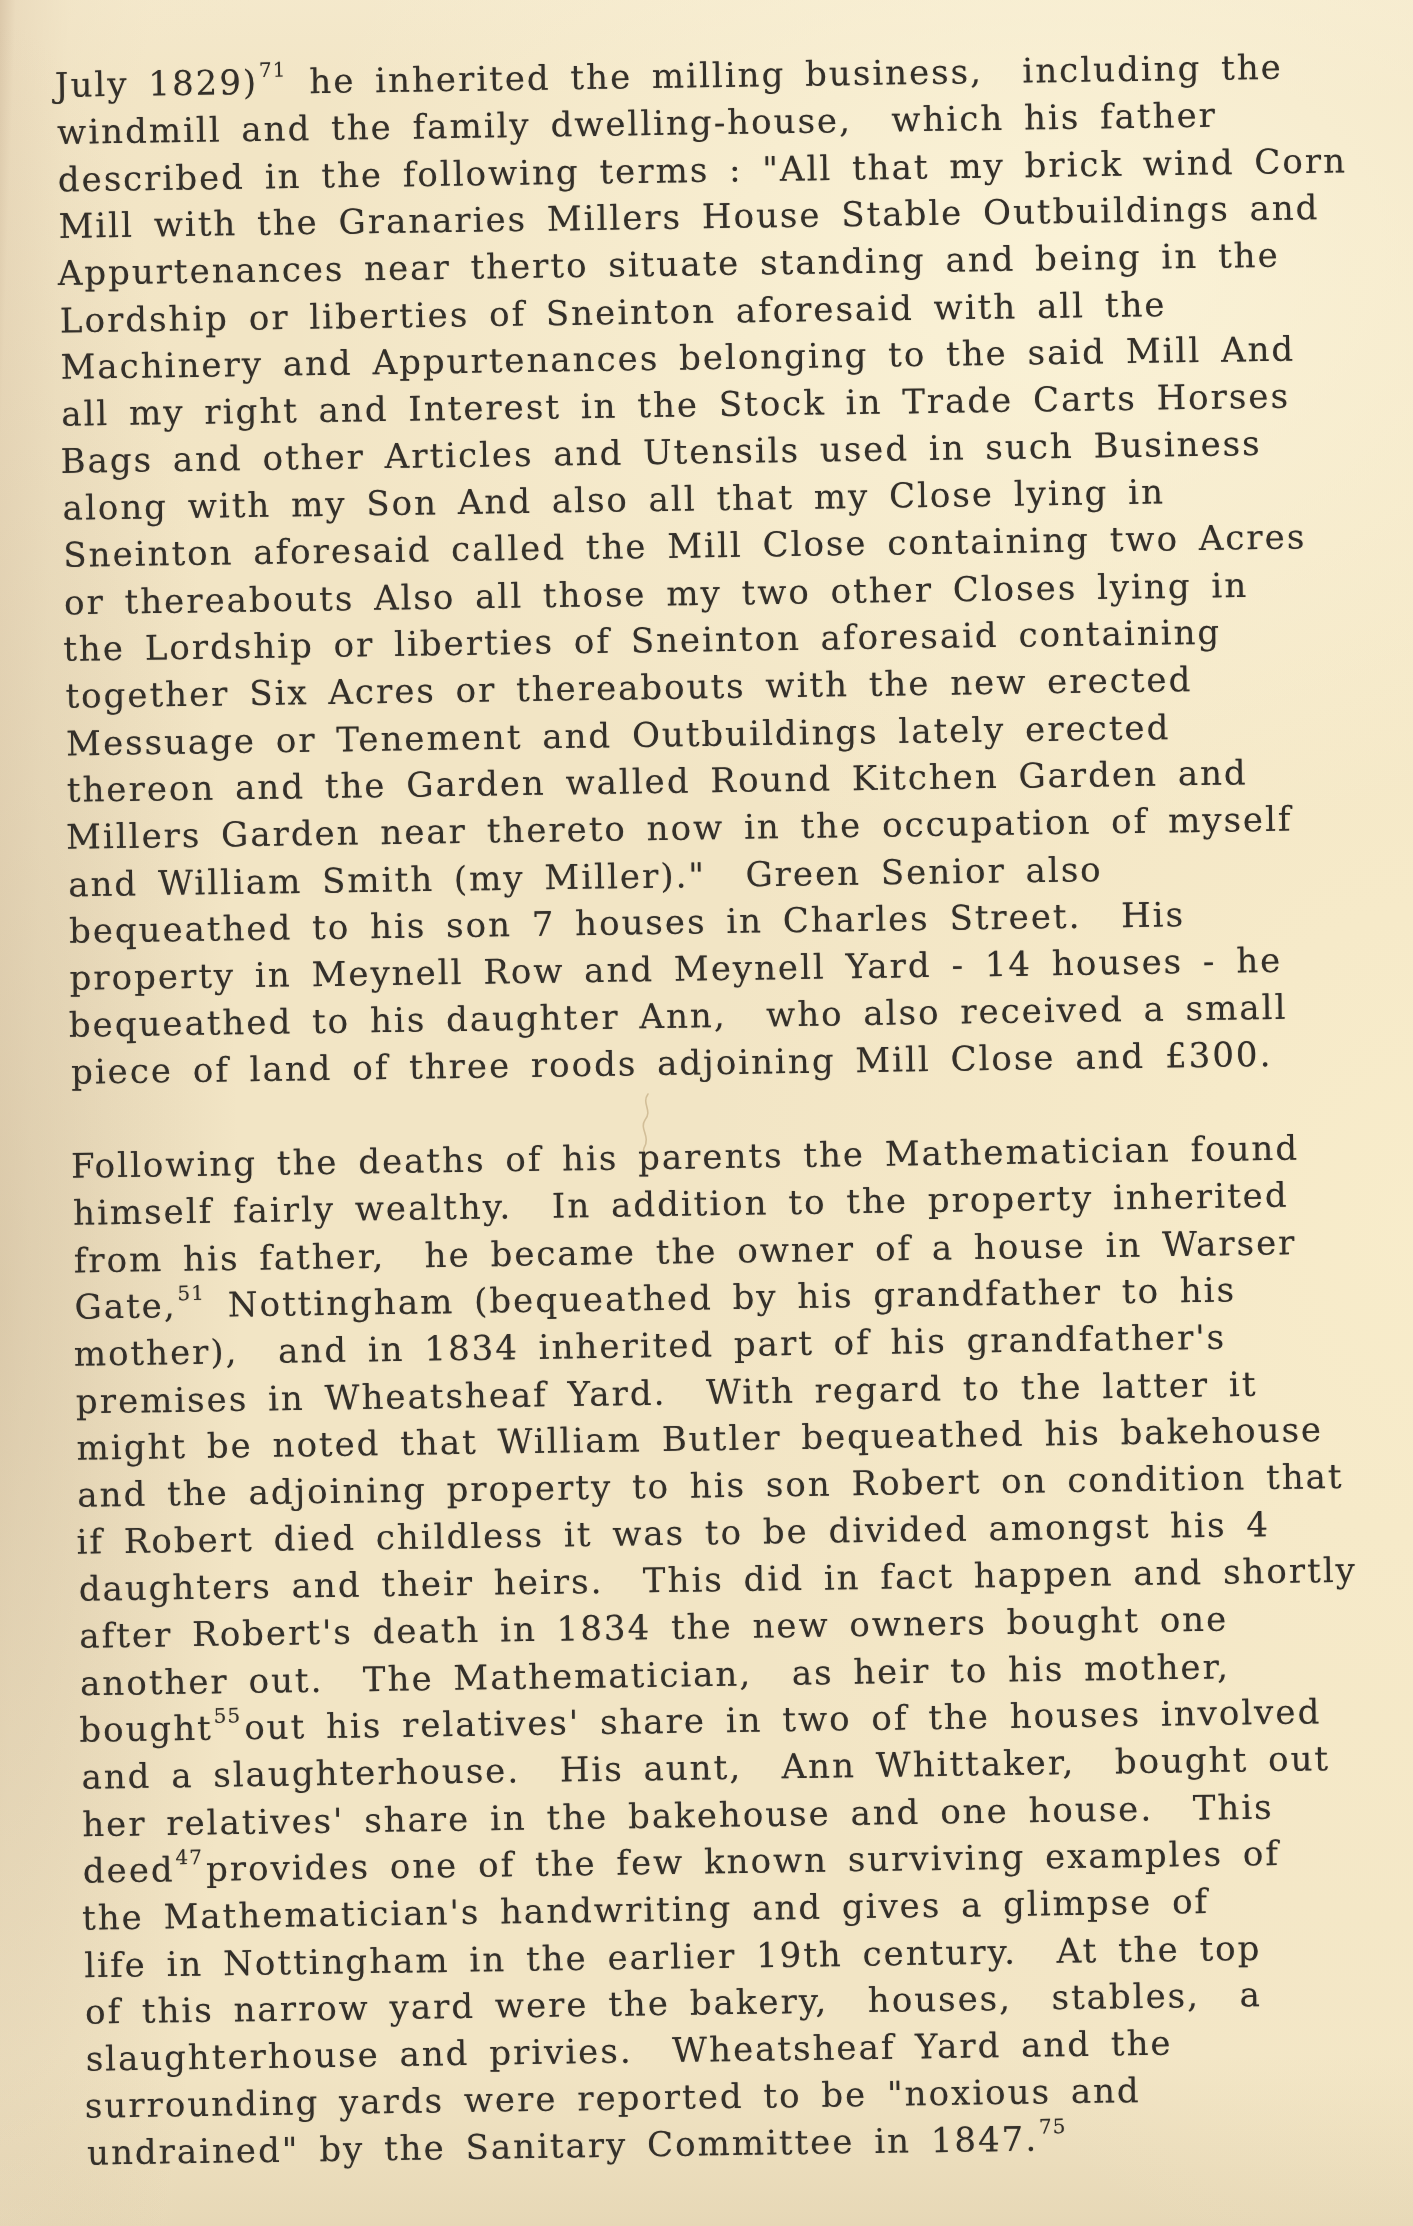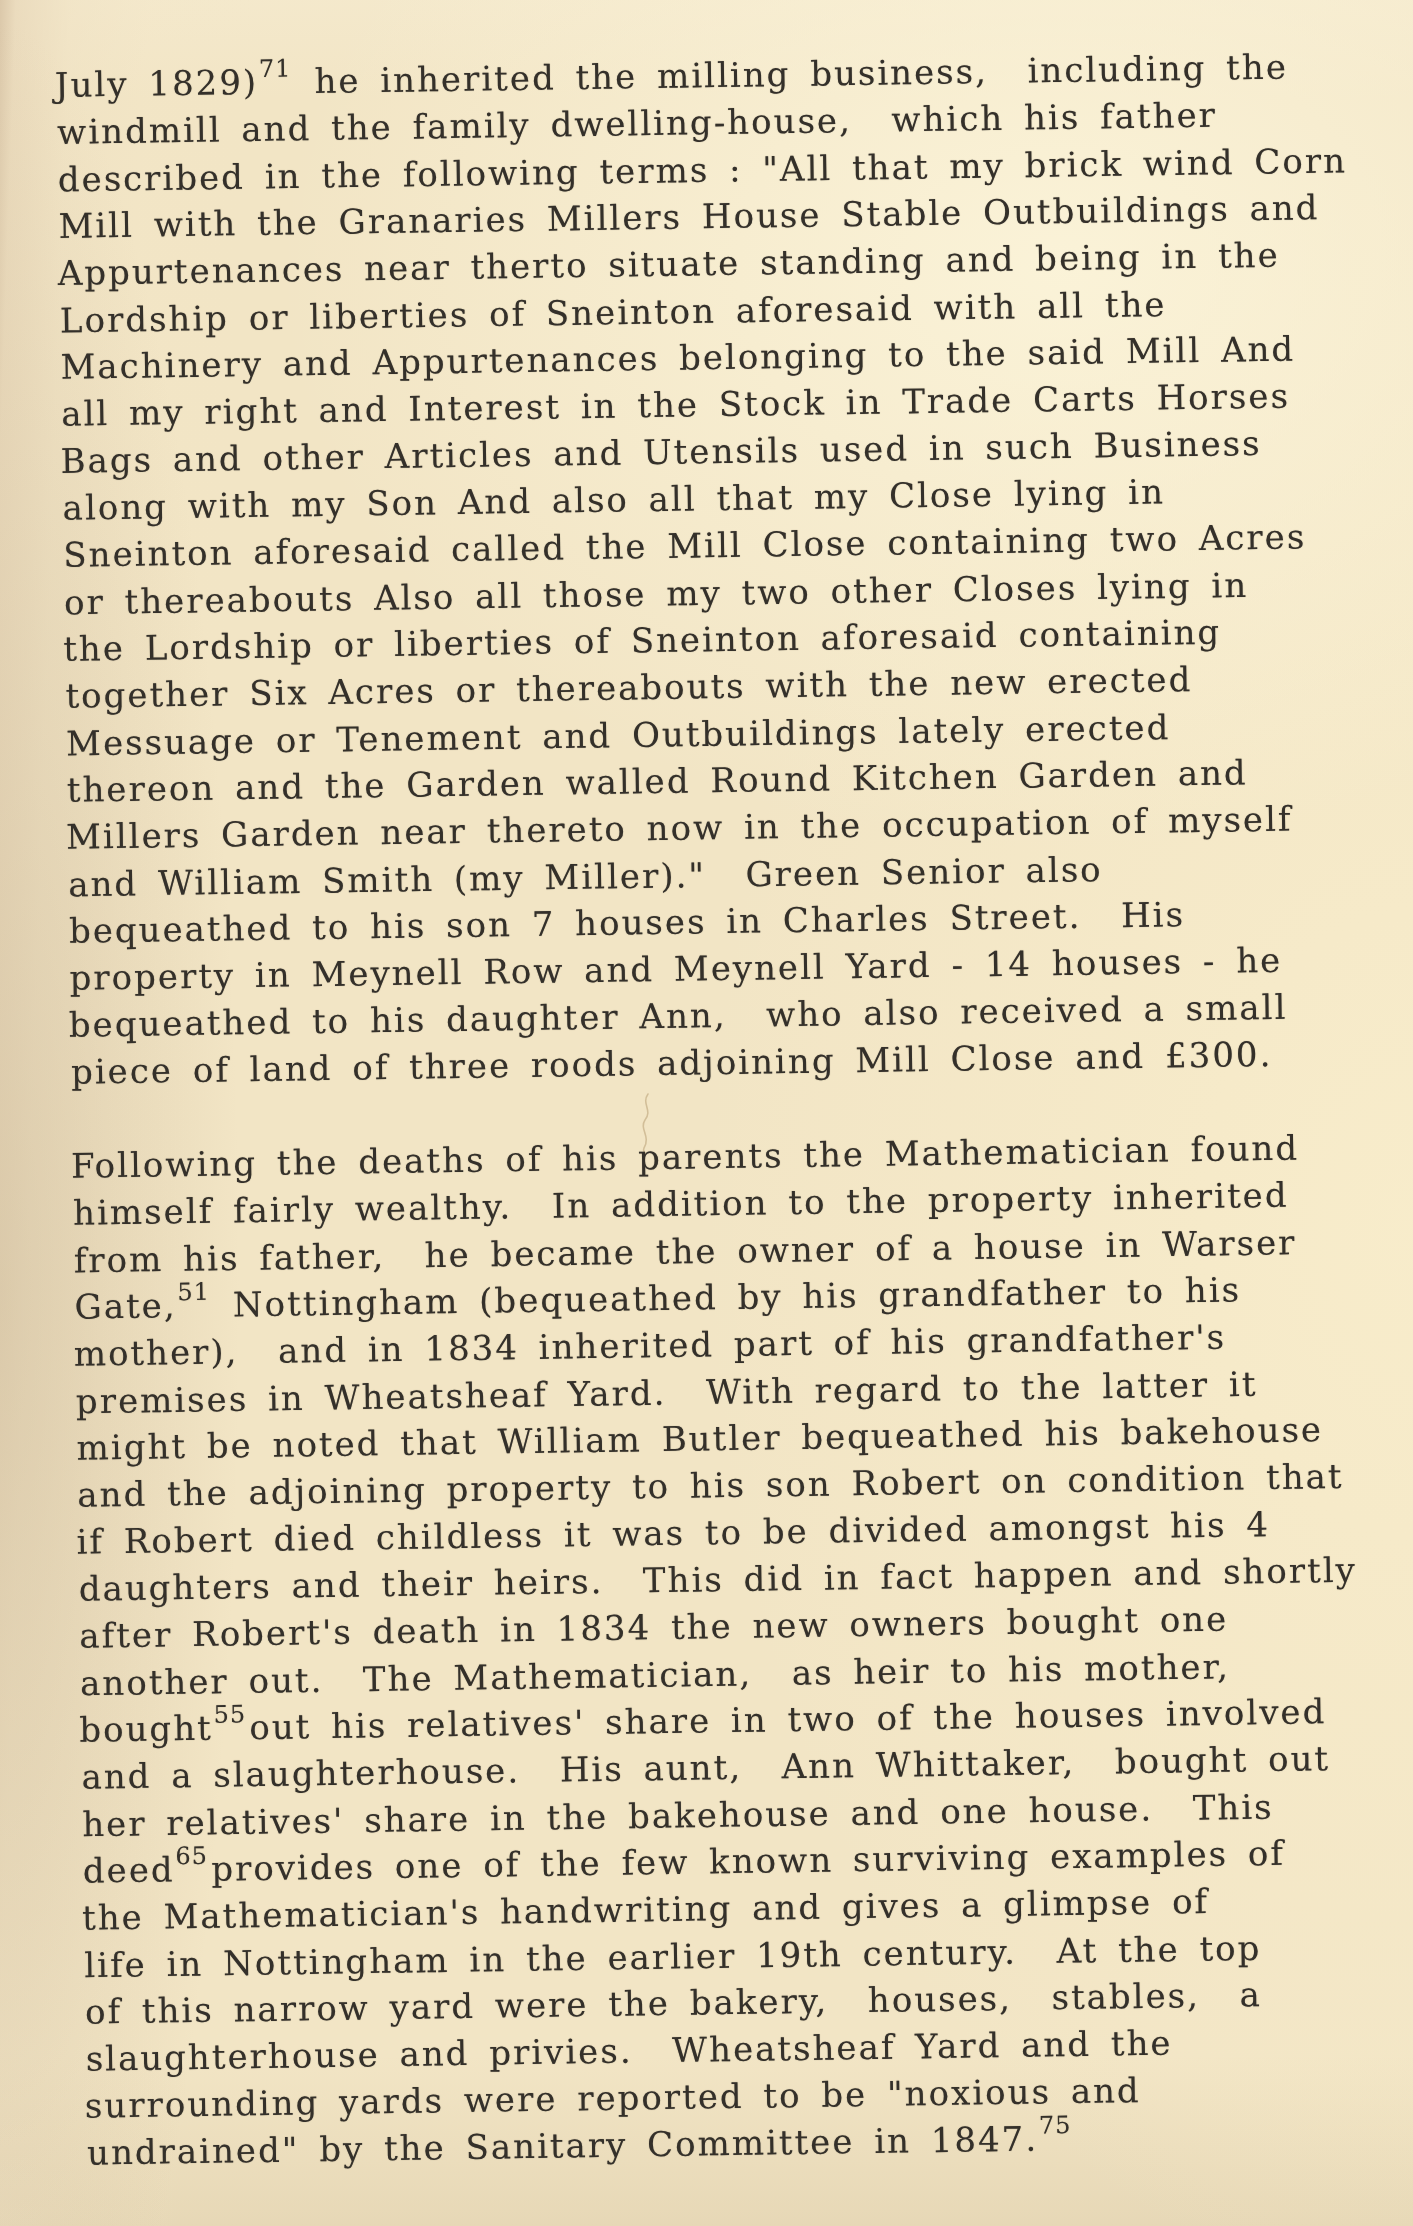--- a/index.html
+++ b/index.html
@@ -31,21 +31,21 @@
     word-spacing: 7px;
     color: #34302a;
     text-shadow: 0 0 1px rgba(52,47,38,0.45);
   }
   .para { margin: 0; }
   .para + .para { margin-top: 47px; }
   .line { white-space: pre; height: 47px; }
   .line:nth-child(3n)  { transform: translateY(0.6px); }
   .line:nth-child(4n+1){ transform: translateX(-1.5px); }
   sup.fn {
-    font-size: 24px;
+    font-size: 20px;
     letter-spacing: 1px;
     vertical-align: baseline;
     position: relative;
     top: -17px;
     margin: 0 3px 0 1px;
   }
   .squiggle {
     position: absolute;
     left: 636px;
     top: 1092px;
@@ -93,21 +93,21 @@
         <div class="line">premises in Wheatsheaf Yard.  With regard to the latter it</div>
         <div class="line">might be noted that William Butler bequeathed his bakehouse</div>
         <div class="line">and the adjoining property to his son Robert on condition that</div>
         <div class="line">if Robert died childless it was to be divided amongst his 4</div>
         <div class="line">daughters and their heirs.  This did in fact happen and shortly</div>
         <div class="line">after Robert's death in 1834 the new owners bought one</div>
         <div class="line">another out.  The Mathematician,  as heir to his mother,</div>
         <div class="line">bought<sup class="fn">55</sup>out his relatives' share in two of the houses involved</div>
         <div class="line">and a slaughterhouse.  His aunt,  Ann Whittaker,  bought out</div>
         <div class="line">her relatives' share in the bakehouse and one house.  This</div>
-        <div class="line">deed<sup class="fn">65</sup>provides one of the few known surviving examples of</div>
+        <div class="line">deed<sup class="fn">47</sup>provides one of the few known surviving examples of</div>
         <div class="line">the Mathematician's handwriting and gives a glimpse of</div>
         <div class="line">life in Nottingham in the earlier 19th century.  At the top</div>
         <div class="line">of this narrow yard were the bakery,  houses,  stables,  a</div>
         <div class="line">slaughterhouse and privies.  Wheatsheaf Yard and the</div>
         <div class="line">surrounding yards were reported to be "noxious and</div>
         <div class="line">undrained" by the Sanitary Committee in 1847.<sup class="fn">75</sup></div>
       </div>
     </div>
 </div>
 

